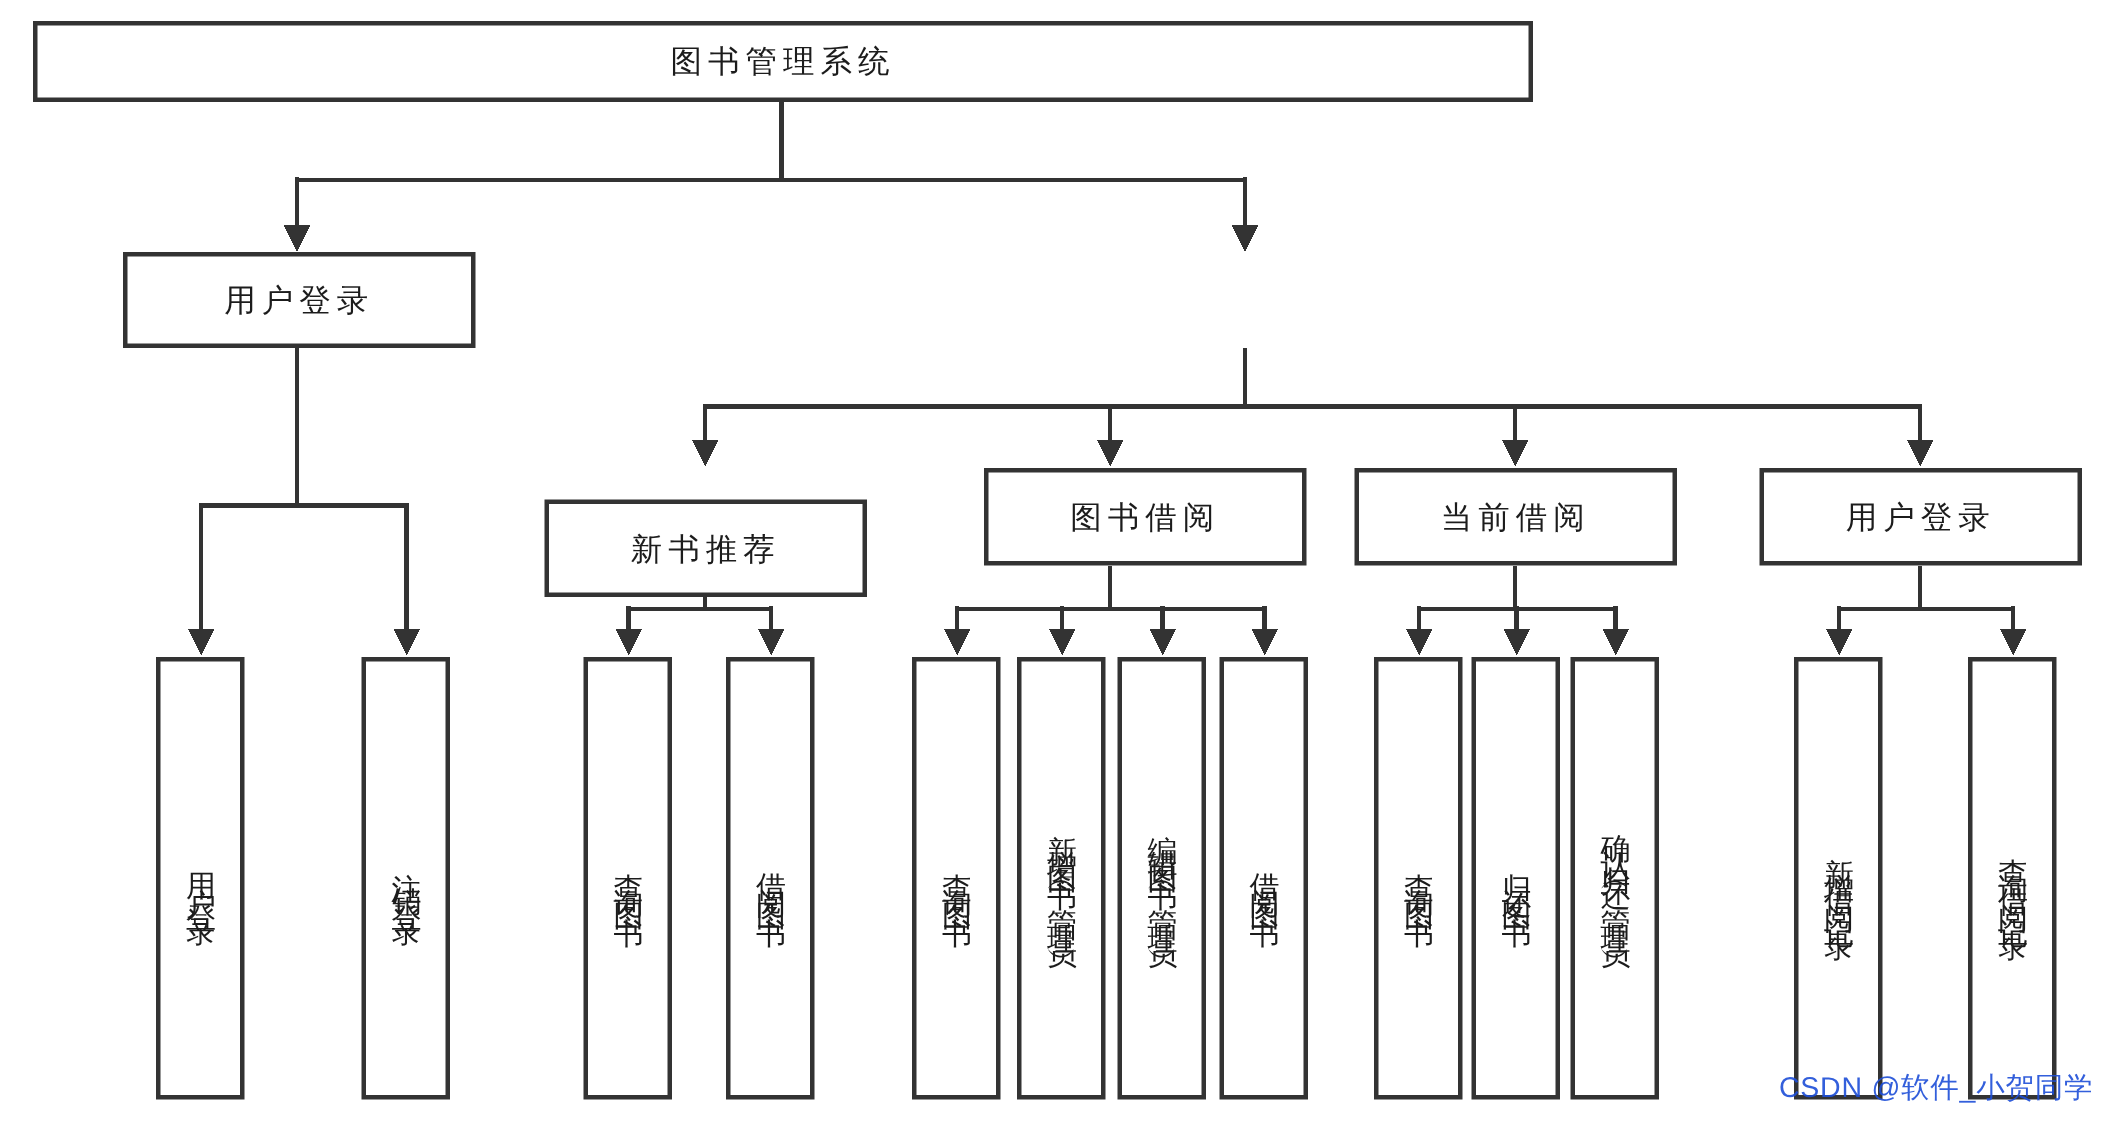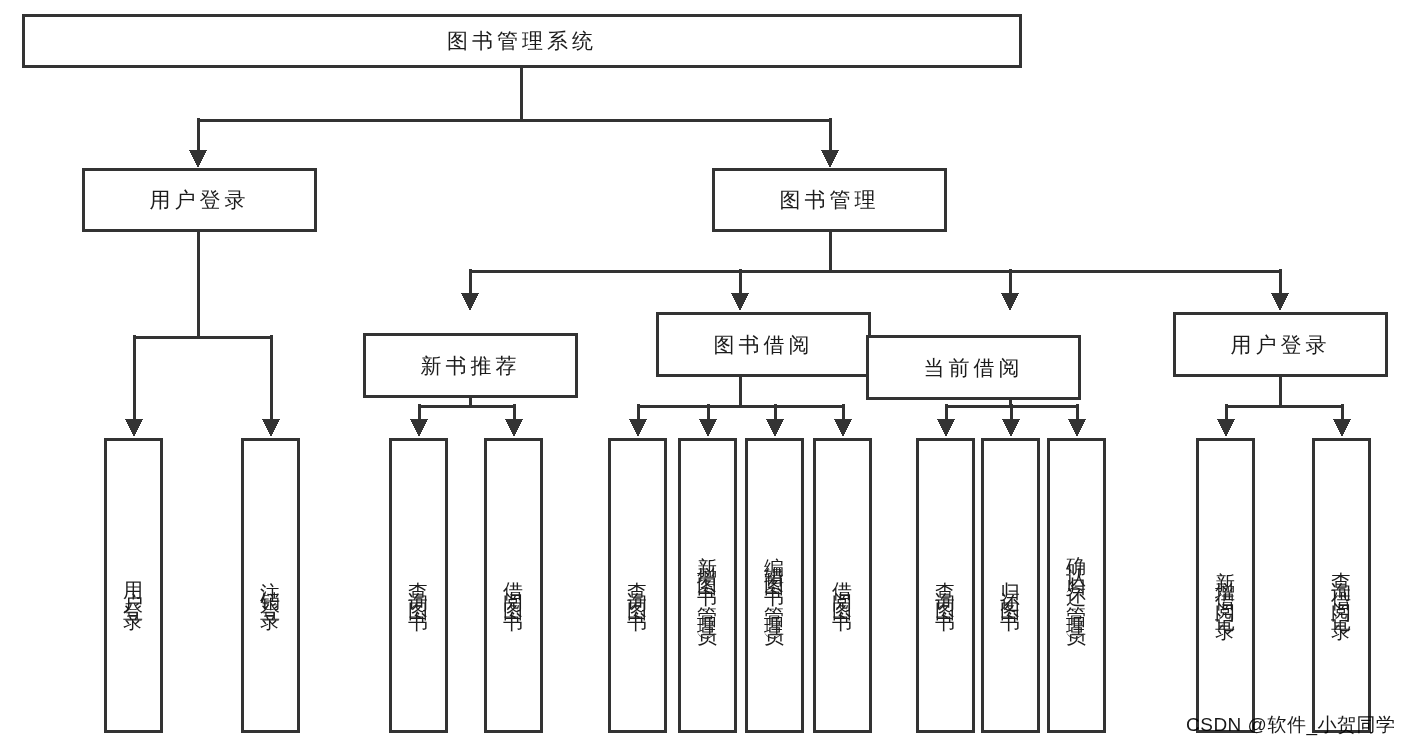--- a/index.html
+++ b/index.html
@@ -50,21 +50,21 @@
     line-height: 1;
     letter-spacing: 10px;
     white-space: nowrap;
   }
   .watermark {
     position: absolute;
     left: 1186px;
     top: 712px;
     font-size: 19px;
     letter-spacing: 0.5px;
-    color: #000000;
+    color: #1d4ed8;
     opacity: 0.9;
     z-index: 5;
     white-space: nowrap;
   }
 </style>
 </head>
 <body>
 
 <div id="canvas">
 
@@ -99,31 +99,28 @@
     </g>
   </svg>
 
   <div class="box hbox root-box" style="left:22px; top:14px; width:1000px; height:54px;">
     <span>图书管理系统</span>
   </div>
 
   <div class="box hbox" style="left:82px; top:168px; width:235px; height:64px;">
     <span>用户登录</span>
   </div>
-  <div class="box hbox" style="left:712px; top:168px; width:235px; height:64px;">
-    <span>图书管理</span>
-  </div>
 
   <div class="box hbox" style="left:363px; top:312px; width:215px; height:65px;margin-top:21px;">
     <span>新书推荐</span>
   </div>
   <div class="box hbox" style="left:633px; top:312px; width:215px; height:65px;margin-left:23px;">
     <span>图书借阅</span>
   </div>
-  <div class="box hbox" style="left:866px; top:312px; width:215px; height:65px;margin-top:23px;">
+  <div class="box hbox" style="left:903px; top:312px; width:215px; height:65px;">
     <span>当前借阅</span>
   </div>
   <div class="box hbox" style="left:1173px; top:312px; width:215px; height:65px;">
     <span>用户登录</span>
   </div>
 
   <div class="box vbox" style="left:104px; top:438px; width:59px; height:295px;">
     <span>用户登录</span>
   </div>
   <div class="box vbox" style="left:241px; top:438px; width:59px; height:295px;">

